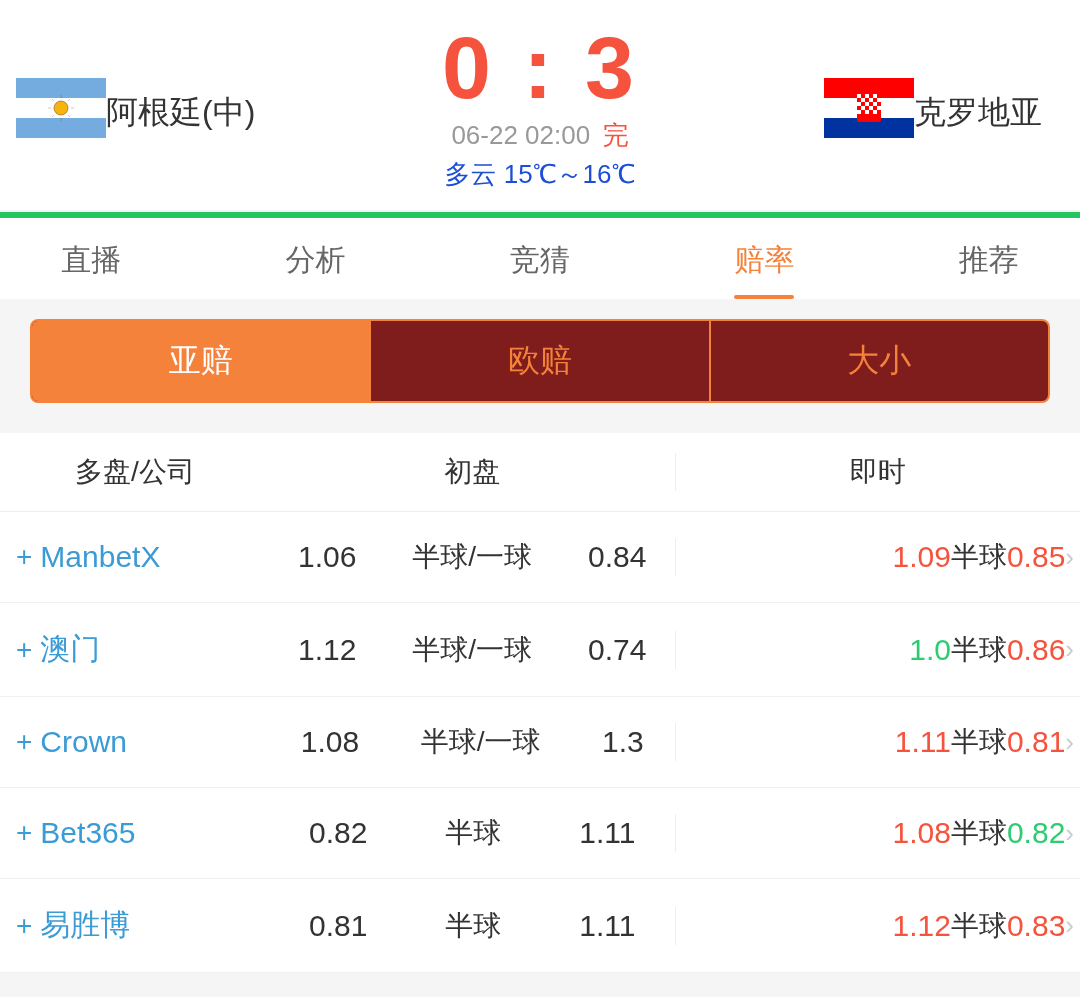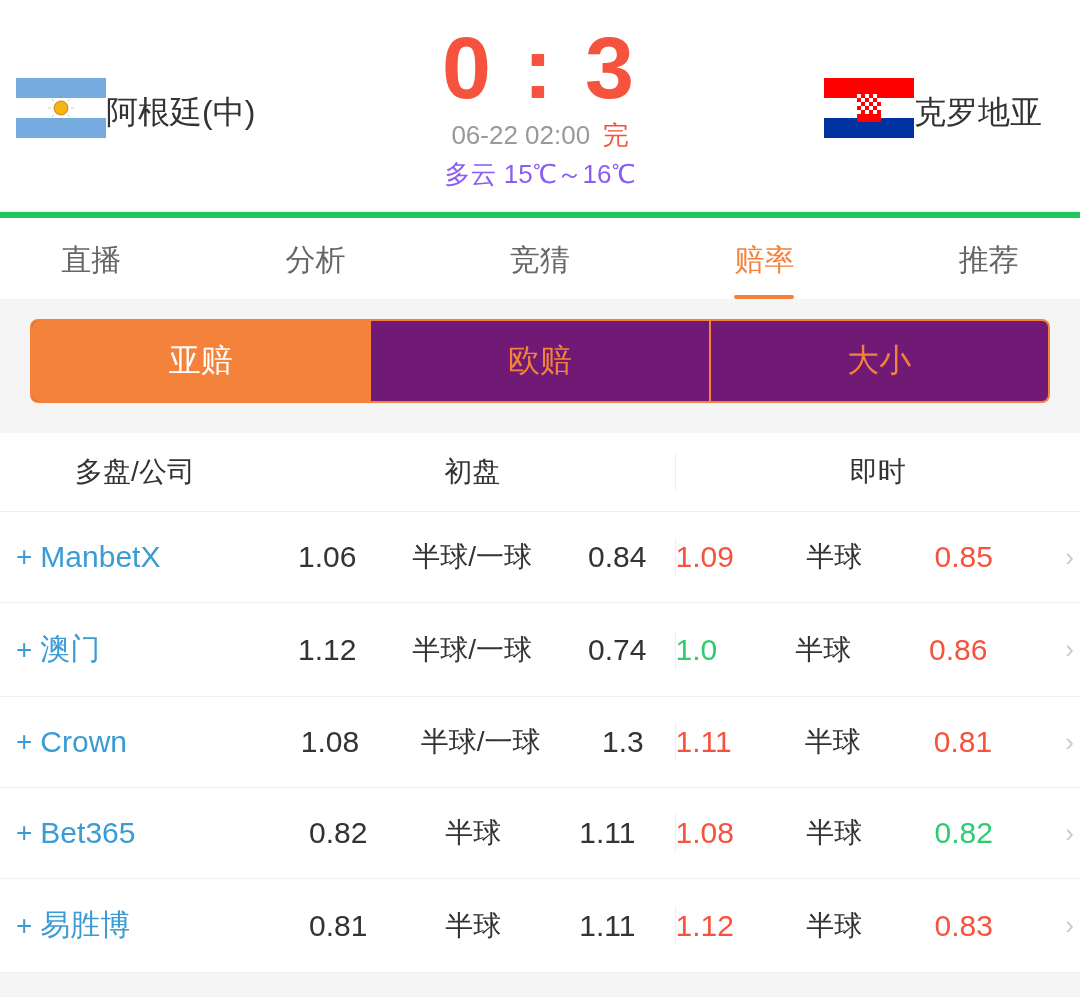--- a/index.html
+++ b/index.html
@@ -63,21 +63,21 @@
       font-size: 26px;
       color: #999;
     }
     .match-status {
       color: #f5533d;
       font-size: 26px;
       margin-left: 8px;
     }
     .match-weather {
       font-size: 26px;
-      color: #8b5cf6;
+      color: #1d4ed8;
       margin-top: 4px;
     }
 
     
     .arg-flag { width: 90px; height: 60px; }
     .hrv-flag { width: 90px; height: 60px; }
 
     
     .tabs-bar {
       background: #fff;
@@ -113,21 +113,21 @@
     
     .subtabs-container {
       background: #f5f5f5;
       padding: 20px 30px;
     }
     .subtabs {
       display: flex;
       border: 2px solid #f5823a;
       border-radius: 8px;
       overflow: hidden;
-      background: #701a75;
+      background: #7f1d1d;
     }
     .subtab {
       flex: 1;
       text-align: center;
       padding: 18px 0;
       font-size: 32px;
       cursor: pointer;
       color: #f5823a;
     }
     .subtab.active {
@@ -192,21 +192,21 @@
     }
     .initial-cells {
       flex: 1;
       display: flex;
       justify-content: space-around;
       align-items: center;
     }
     .realtime-cells {
       flex: 1;
       display: flex;
-      justify-content: space-between;
+      justify-content: flex-end;
       align-items: center;
       border-left: 1px solid #eee;
       position: relative;
     }
     .odds-val {
       font-size: 30px;
       color: #333;
     }
     .odds-val.orange {
       color: #f5533d;

